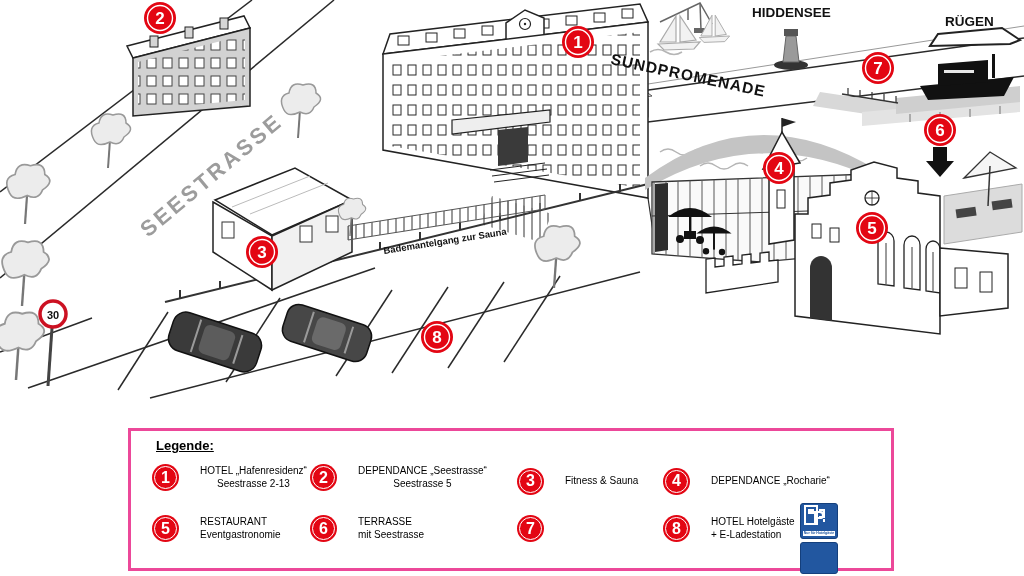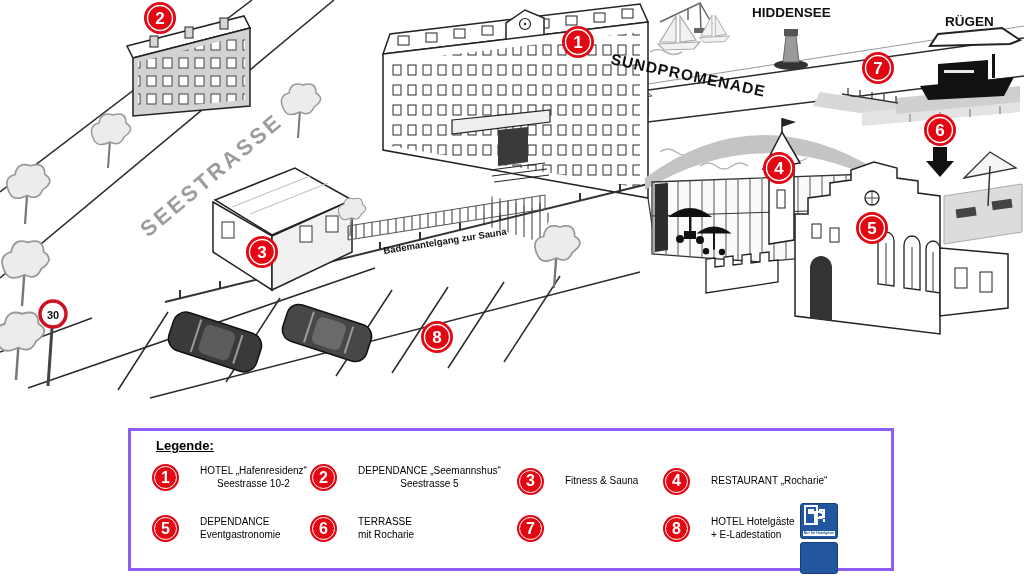--- a/index.html
+++ b/index.html
@@ -4,21 +4,21 @@
 <style>
   html,body{margin:0;padding:0;background:#fff;}
   body{width:1024px;height:576px;position:relative;overflow:hidden;
        font-family:"Liberation Sans",sans-serif;color:#000;}
   #stage{position:absolute;inset:0;width:1024px;height:576px;background:#fff;}
   svg{position:absolute;left:0;top:0;}
   svg text{font-family:"Liberation Sans",sans-serif;}
 
   
   .legend{position:absolute;left:128px;top:428px;width:760px;height:137px;
-          border:3px solid #8b5cf6;background:#fff;}
+          border:3px solid #ec4899;background:#fff;}
   .legend-title{position:absolute;left:25px;top:7px;font-size:13px;font-weight:bold;
                 text-decoration:underline;}
   .leg-item{position:absolute;display:flex;gap:9px;align-items:flex-start;}
   .leg-item.center-v{align-items:center;height:28px;}
   .leg-badge{position:relative;width:27px;height:27px;border-radius:50%;background:#e30613;
              color:#fff;font-weight:bold;font-size:16px;display:flex;align-items:center;
              justify-content:center;flex:0 0 27px;line-height:1;}
   .leg-badge::after{content:"";position:absolute;inset:2px;border:1.6px solid #fff;border-radius:50%;}
   .leg-text{font-size:10px;font-weight:normal;line-height:12.5px;padding-top:1px;white-space:nowrap;margin-left:12px;}
   .leg-text.ctr{text-align:center;}
@@ -325,69 +325,69 @@
 
 <div class="legend">
   <div class="legend-title">Legende:</div>
 
   <div class="leg-item li1">
     <div class="leg-badge">
           <span>1</span>
         </div>
     <div class="leg-text ctr">
       <div>HOTEL „Hafenresidenz“</div>
-      <div>Seestrasse 10-2</div>
+      <div>Seestrasse 2-13</div>
     </div>
   </div>
 
   <div class="leg-item li2">
     <div class="leg-badge">
           <span>2</span>
         </div>
     <div class="leg-text ctr">
-      <div>DEPENDANCE „Seemannshus“</div>
+      <div>DEPENDANCE „Seestrasse“</div>
       <div>Seestrasse 5</div>
     </div>
   </div>
 
   <div class="leg-item li3 center-v">
     <div class="leg-badge">
           <span>3</span>
         </div>
     <div class="leg-text">
       <div>Fitness &amp; Sauna</div>
     </div>
   </div>
 
   <div class="leg-item li4 center-v">
     <div class="leg-badge">
           <span>4</span>
         </div>
     <div class="leg-text">
-      <div>RESTAURANT „Rocharie“</div>
+      <div>DEPENDANCE „Rocharie“</div>
     </div>
   </div>
 
   <div class="leg-item li5">
     <div class="leg-badge">
           <span>5</span>
         </div>
     <div class="leg-text">
-      <div>DEPENDANCE</div>
+      <div>RESTAURANT</div>
       <div>Eventgastronomie</div>
     </div>
   </div>
 
   <div class="leg-item li6">
     <div class="leg-badge">
           <span>6</span>
         </div>
     <div class="leg-text">
       <div>TERRASSE</div>
-      <div>mit Rocharie</div>
+      <div>mit Seestrasse</div>
     </div>
   </div>
 
   <div class="leg-item li7">
     <div class="leg-badge">
           <span>7</span>
         </div>
   </div>
 
   <div class="leg-item li8">

